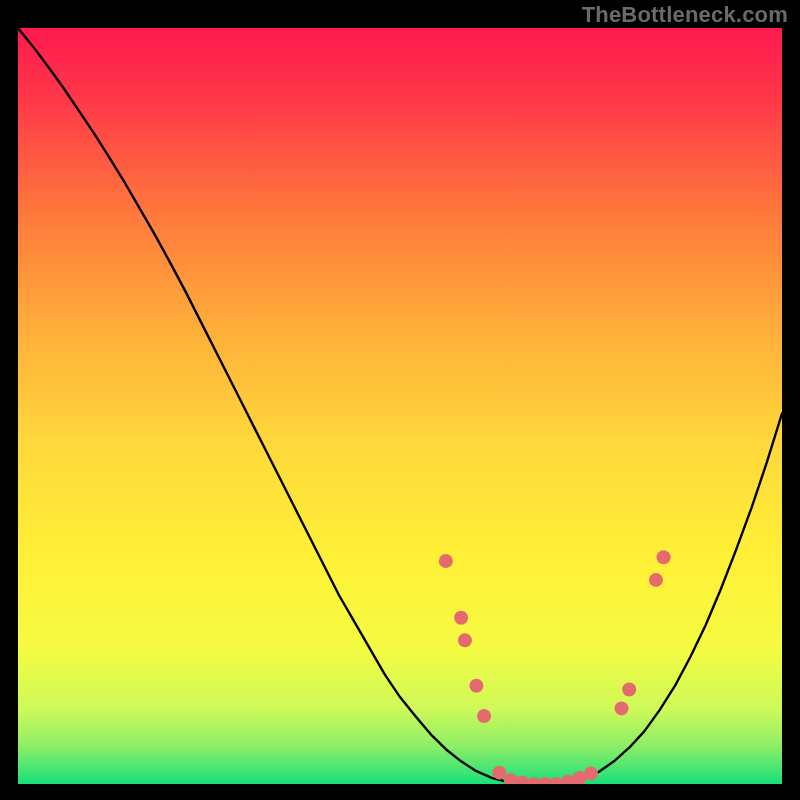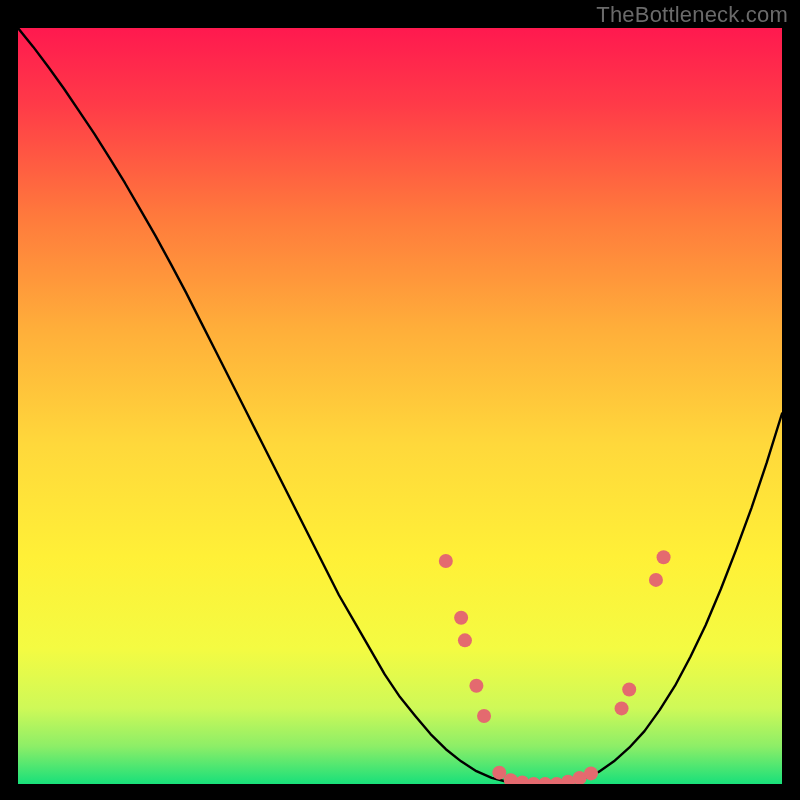--- a/index.html
+++ b/index.html
@@ -15,21 +15,21 @@
     width: 800px;
     height: 800px;
     background: #000;
   }
   .watermark {
     position: absolute;
     top: 2px;
     right: 12px;
     color: #6a6a6a;
     font-size: 22px;
-    font-weight: 400;
+    font-weight: 700;
     letter-spacing: 0.2px;
     z-index: 10;
   }
   .plot {
     position: absolute;
     left: 18px;
     top: 28px;
     width: 764px;
     height: 756px;
   }

